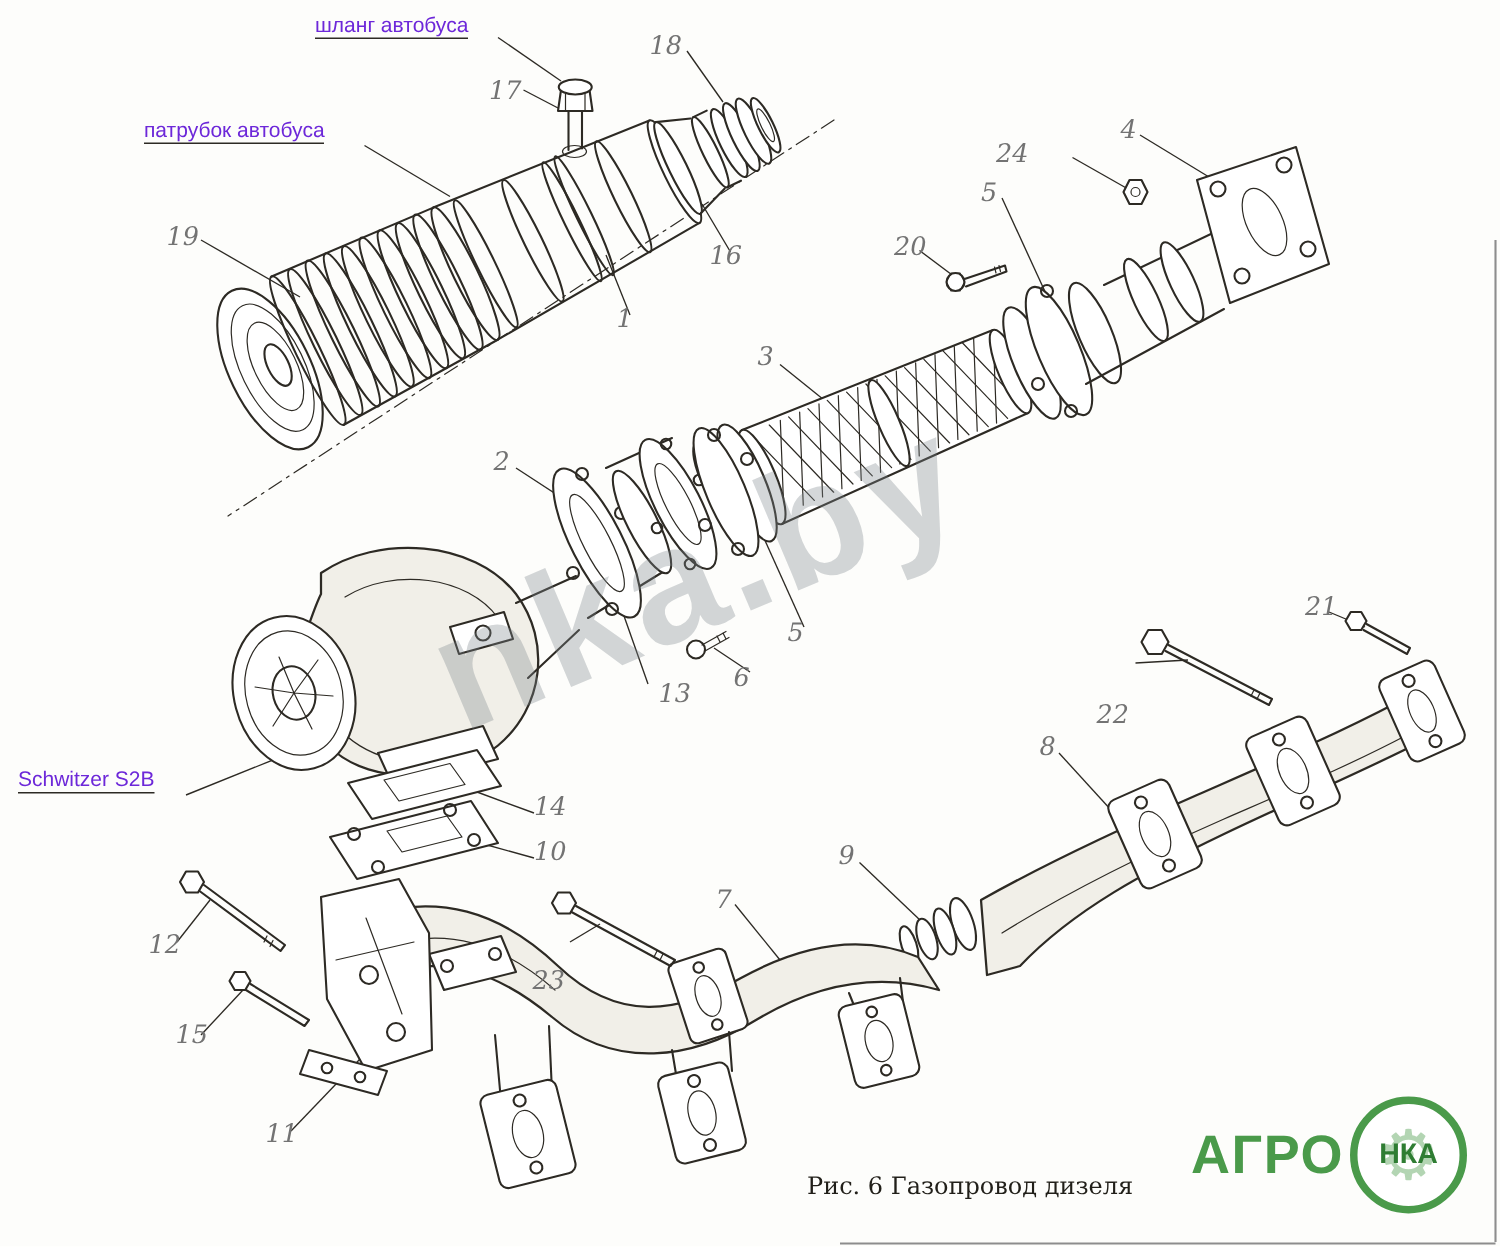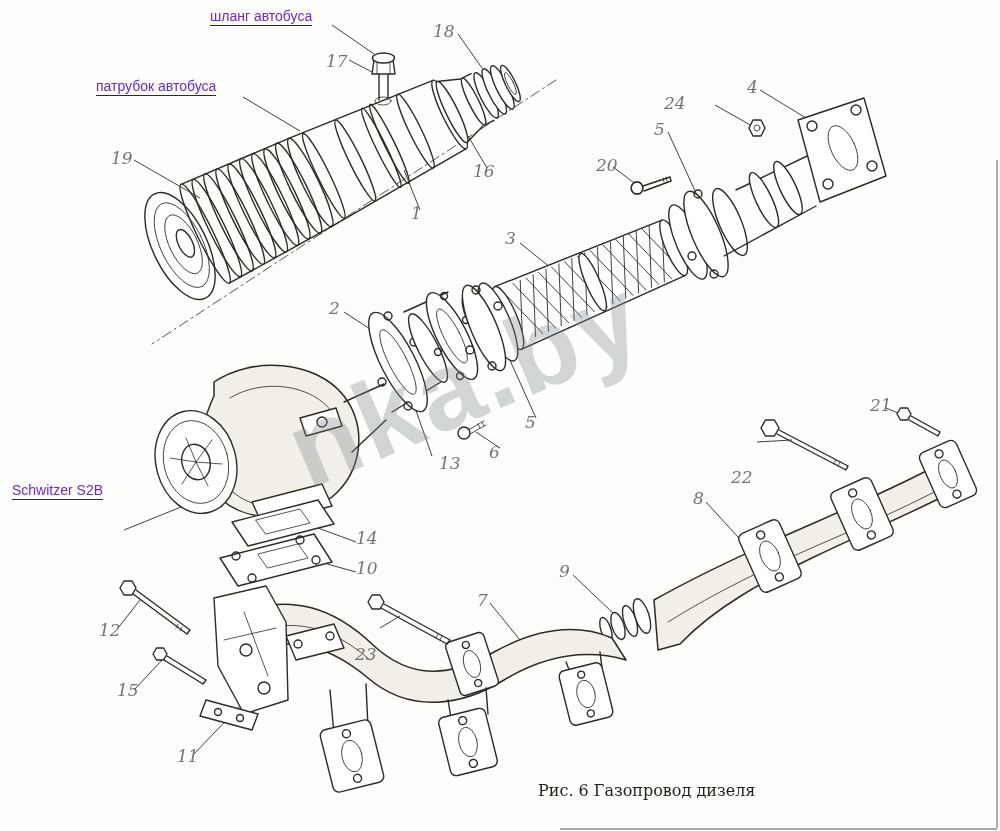--- a/index.html
+++ b/index.html
@@ -314,21 +314,21 @@
       <path class="wfill" d="M911,414 L907.5,408 L900.5,408 L897,414 L900.5,420 L907.5,420 Z"></path>
       <path class="ln" d="M911,416 L940,432 M909,420 L938,436 M940,432 L938,436"></path>
     </g>
   </svg>
 
   <div class="watermark">nka.by</div>
 
   <div class="layer" id="labels-layer">
       <span class="part-label" style="left: 210px; top: 8px;">шланг автобуса</span>
       <span class="part-label" style="left: 96px; top: 78px;">патрубок автобуса</span>
-      <span class="part-label" style="left: 12px; top: 482px;">Schwitzer S2B</span>
+      <span class="part-label" style="left: 12px; top: 511px;">Schwitzer S2B</span>
     </div>
   <div class="layer" id="callouts-layer">
       <span class="callout" style="left: 326px; top: 51px;">17</span>
       <span class="callout" style="left: 433px; top: 21px;">18</span>
       <span class="callout" style="left: 111px; top: 148px;">19</span>
       <span class="callout" style="left: 473px; top: 161px;">16</span>
       <span class="callout" style="left: 411px; top: 203px;">1</span>
       <span class="callout" style="left: 664px; top: 93px;">24</span>
       <span class="callout" style="left: 747px; top: 77px;">4</span>
       <span class="callout" style="left: 654px; top: 119px;">5</span>
@@ -346,14 +346,21 @@
       <span class="callout" style="left: 559px; top: 561px;">9</span>
       <span class="callout" style="left: 477px; top: 590px;">7</span>
       <span class="callout" style="left: 355px; top: 644px;">23</span>
       <span class="callout" style="left: 99px; top: 620px;">12</span>
       <span class="callout" style="left: 117px; top: 680px;">15</span>
       <span class="callout" style="left: 177px; top: 746px;">11</span>
     </div>
 
   <div class="caption">Рис. 6 Газопровод дизеля</div>
 
+  <div class="logo">
+    <span class="logo-word">АГРО</span>
+    <span class="logo-circle">
+      <span class="gear">⚙</span>
+      <span class="logo-circle-text">НКА</span>
+    </span>
+  </div>
 
 </div>
 
 </body></html>

